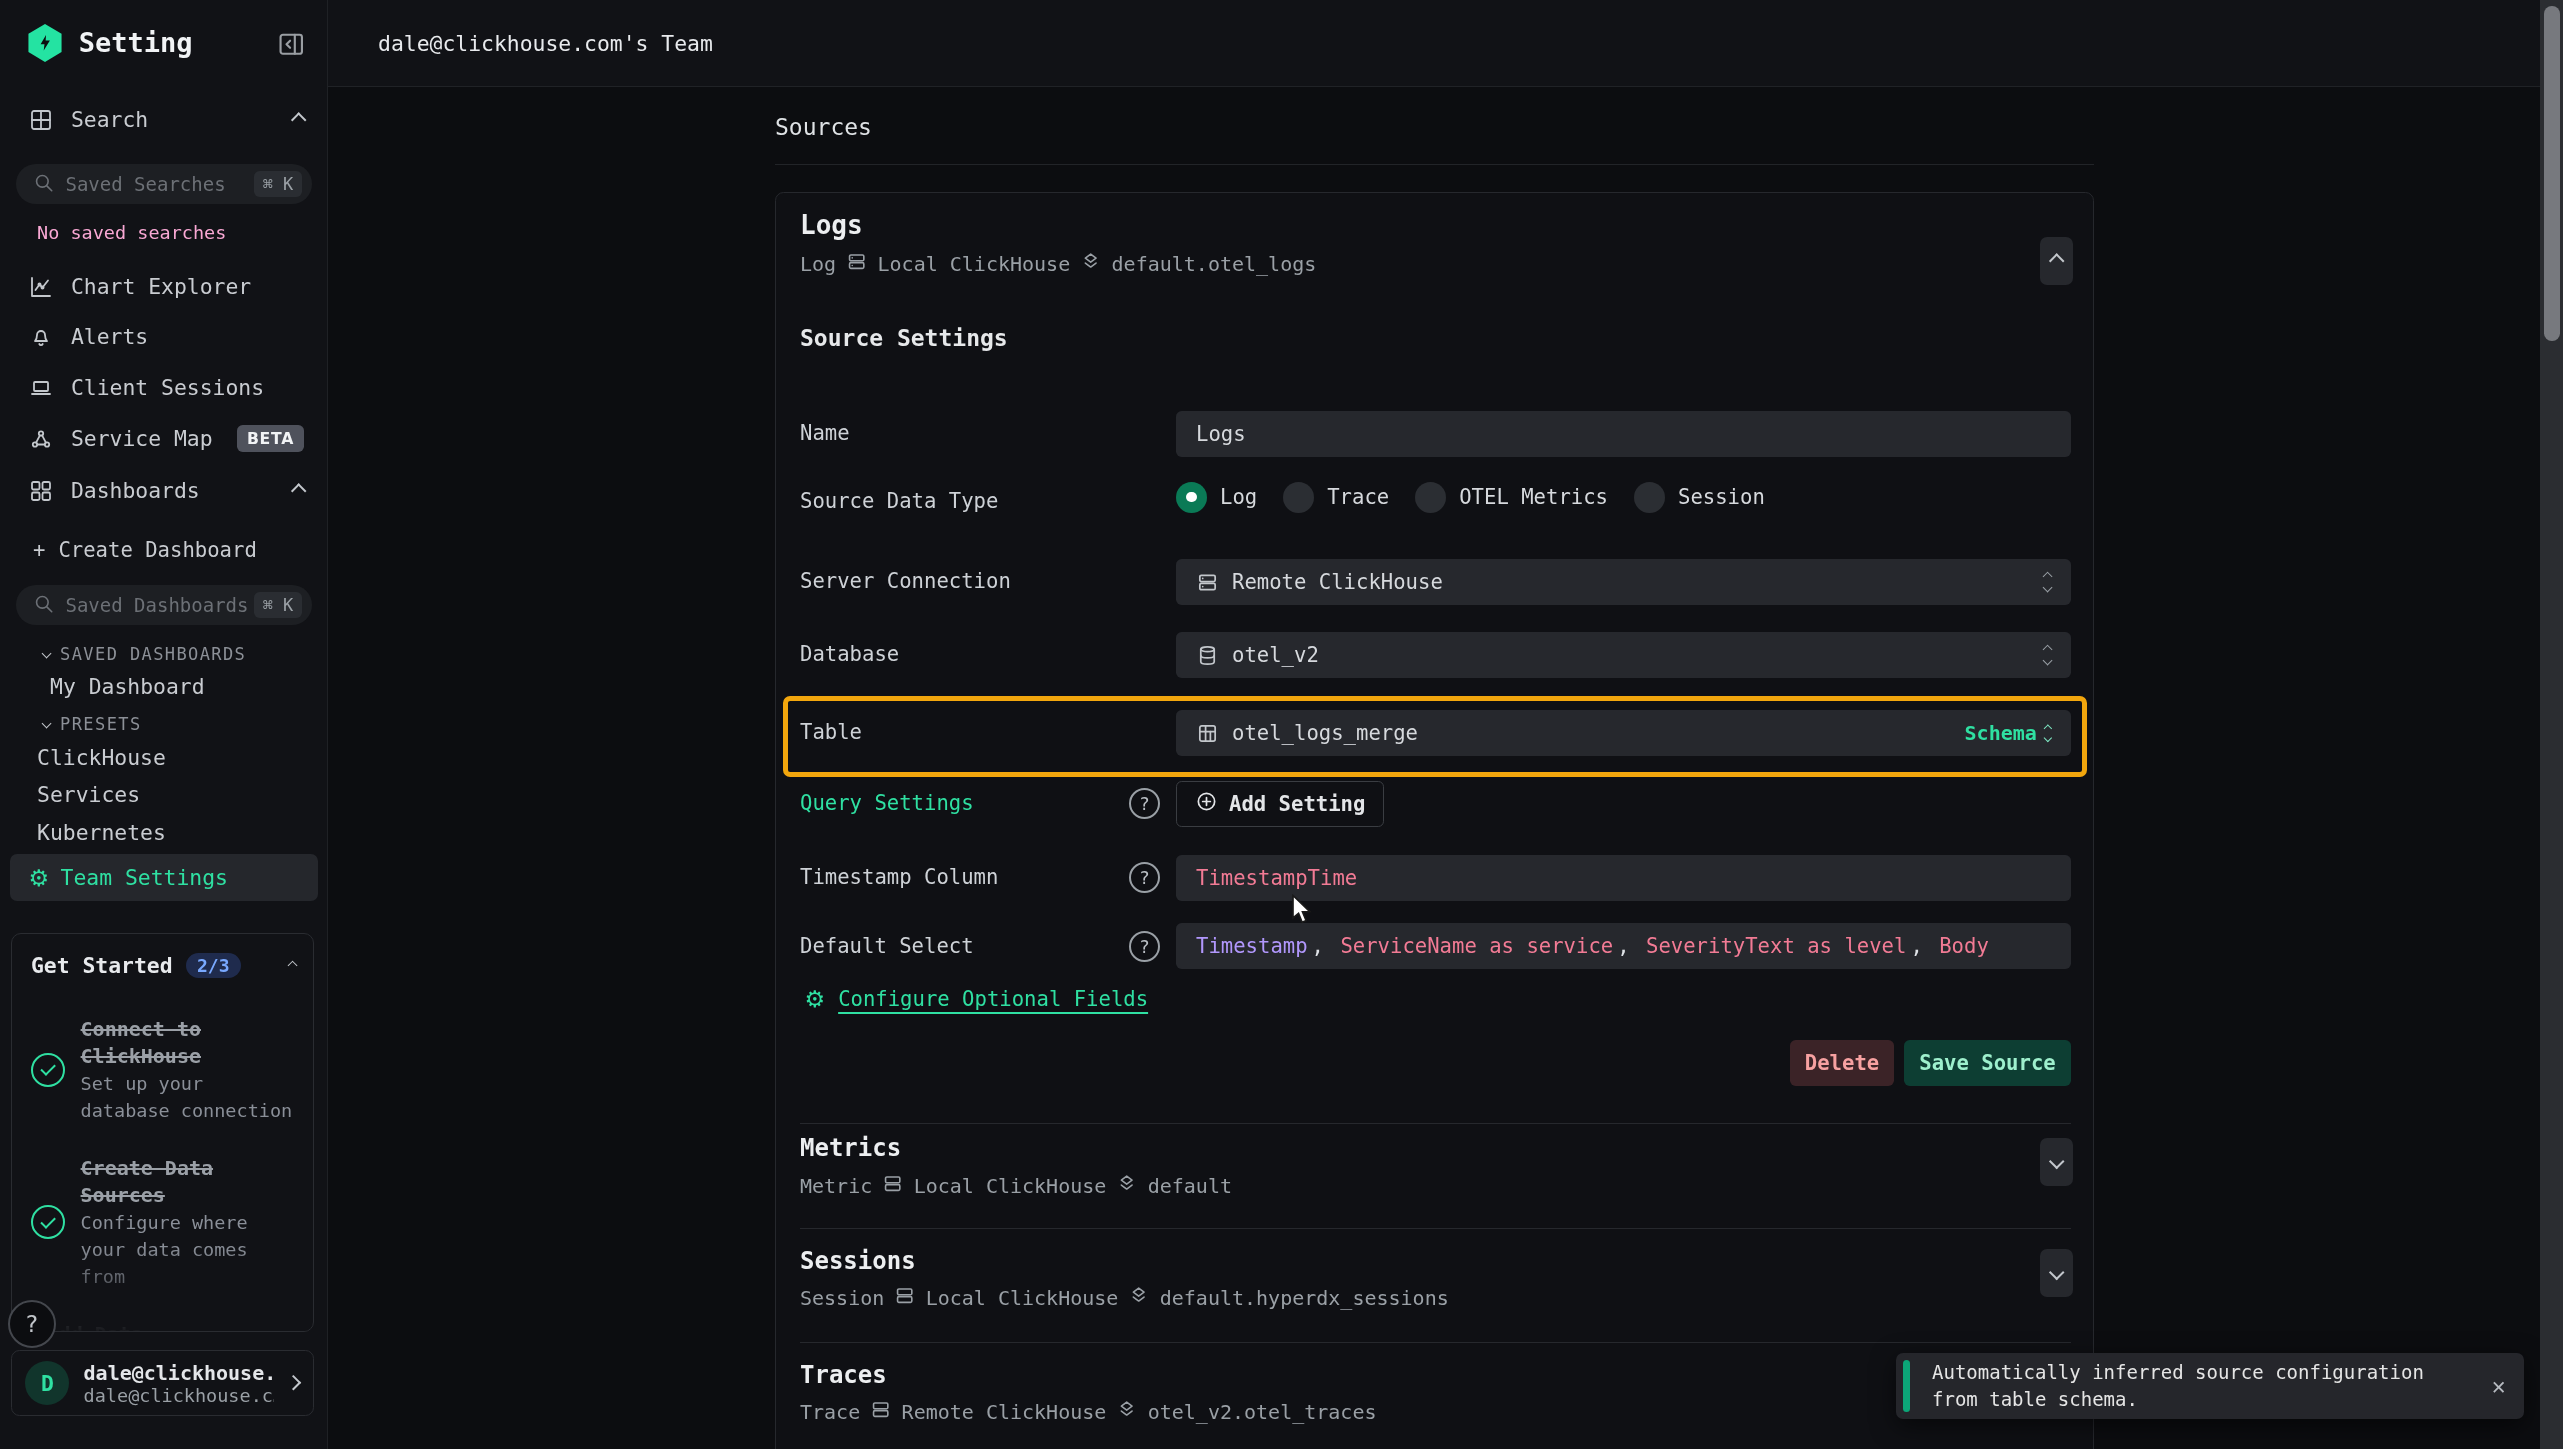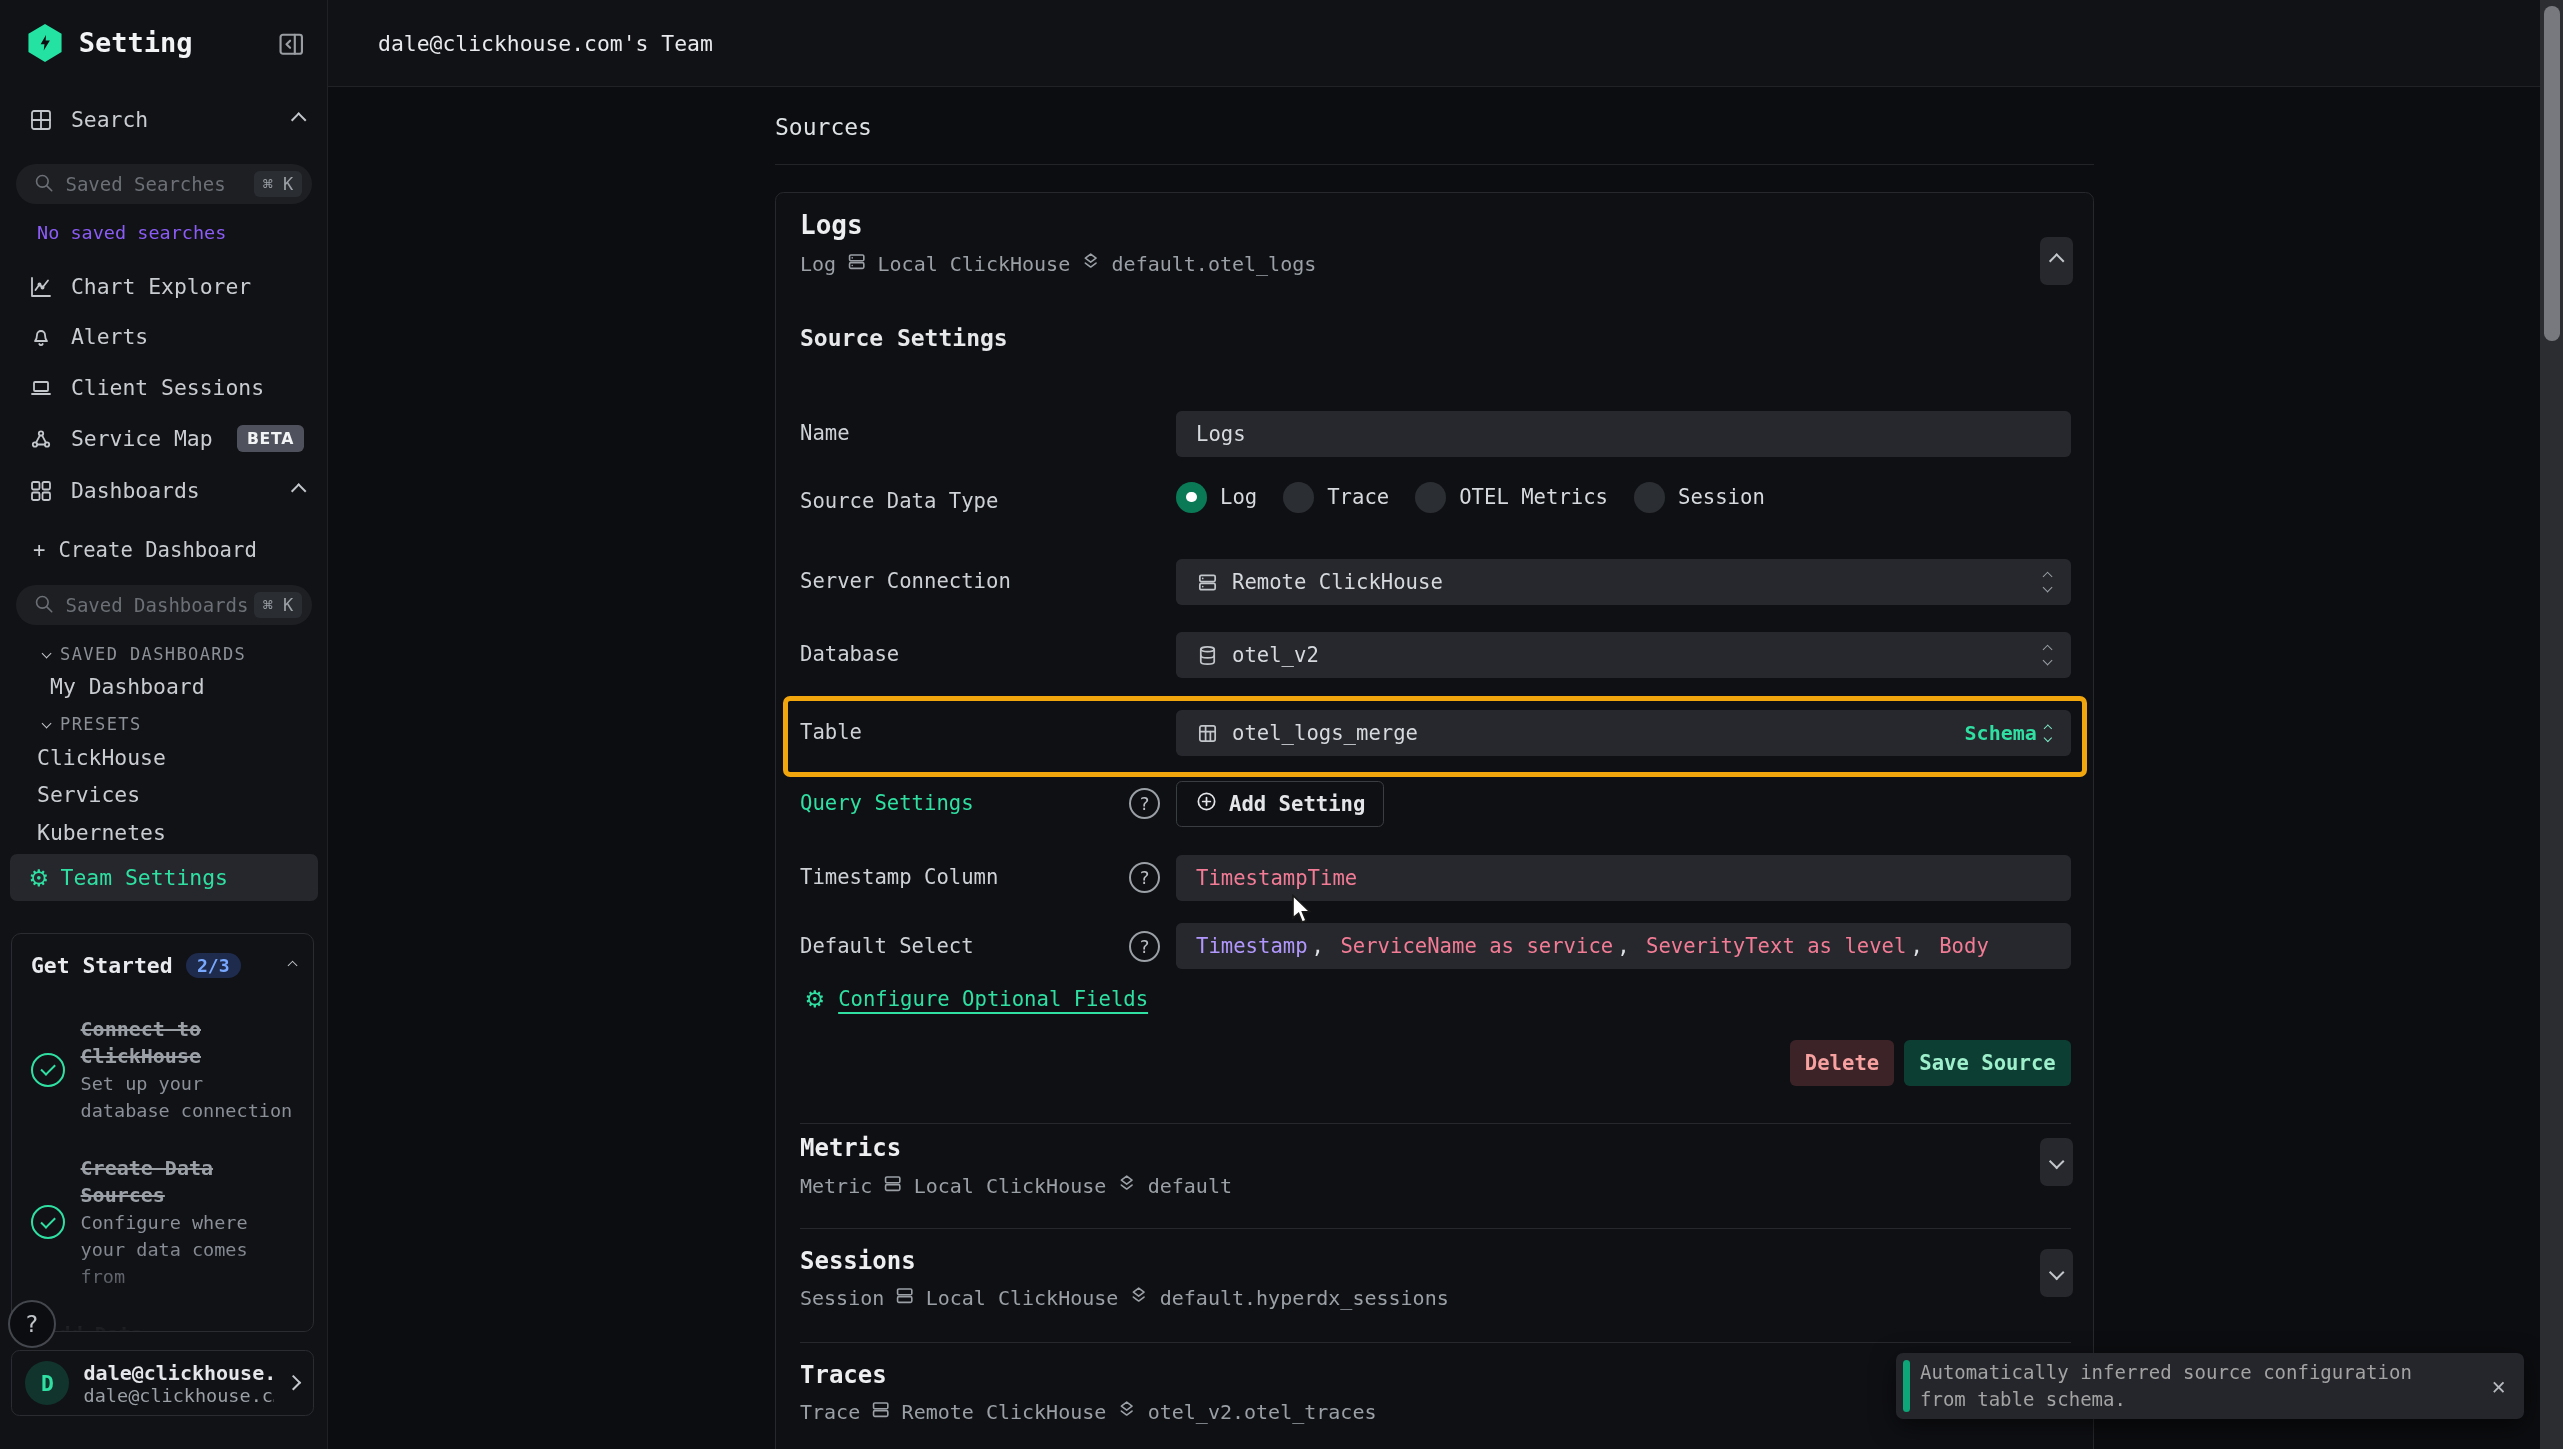--- a/index.html
+++ b/index.html
@@ -27,21 +27,21 @@
   .collapse-btn { right:21.4px; top:30px; width:28.5px; height:28.5px; color:#9a9ea3; }
 
   .nav-row { left:0; width:328px; height:43px; display:flex; align-items:center; padding:0 24px 0 28.5px; font-size:21.4px; color:#c9ccd1; cursor:pointer; }
   .nav-row .icn { width:31px; margin-right:11.4px; display:flex; align-items:center; }
   .nav-row .spacer { flex:1; }
 
   .pill-input { left:15.7px; width:296px; height:40px; background:#1d1f23; border-radius:20px; display:flex; align-items:center; padding:0 10px 0 17px; }
   .pill-input .ph { color:#6c7076; font-size:19px; margin-left:11.4px; flex:1; }
   .kbd { background:#2a2d32; color:#9ba1a6; border-radius:5.7px; font-size:17px; padding:2.8px 8.5px; }
 
-  .muted-line { font-size:18.5px; color:#8b5cf6; }
+  .muted-line { font-size:18.5px; color:#f9a8d4; }
   .sec-head { display:flex; align-items:center; gap:10px; font-size:17px; letter-spacing:1.4px; color:#8c9097; }
   .side-link { font-size:21.4px; color:#c9ccd1; }
 
   .team-row { left:10px; width:308px; height:47px; background:#25272c; border-radius:7.1px; display:flex; align-items:center; padding-left:18.5px; gap:11.4px; color:#2fe0a2; font-size:21.4px; }
 
   .gs-panel { left:11.4px; top:933px; width:303px; height:399px; border:1.4px solid #2a2c31; border-radius:10px; background:#111216; overflow:hidden; }
   .gs-head { display:flex; align-items:center; padding:18.5px 17px 7.1px 18.5px; }
   .gs-title { font-size:21.4px; font-weight:bold; color:#e8eaed; }
   .gs-badge { margin-left:13px; background:#1f2b4d; color:#79a9ff; border-radius:711px; font-size:18px; font-weight:bold; padding:2.1px 11.4px; }
   .gs-item { display:flex; align-items:center; padding:0 14.2px 0 18.5px; margin-top:31px; }
@@ -106,21 +106,21 @@
   .purple { color:#b197fc; }
   .sep { color:#dfe3e7; }
   .schema { margin-left:auto; display:flex; align-items:center; gap:8.5px; color:#2fe0a2; font-size:20px; font-weight:600; }
   .schema .chev { border-color:#7fe8c4; }
 
   .badge-beta { margin-left:auto; background:#4f525c; color:#f1f3f5; font-family:"DejaVu Sans","Liberation Sans",sans-serif; font-weight:bold; font-size:15.7px; border-radius:5.7px; padding:3.6px 10px; letter-spacing:0.7px; }
 
   
   .toast { left:1896px; top:1353px; width:628px; height:66px; background:#25262b; border-radius:7.1px; box-shadow:0 7.1px 24px rgba(0,0,0,.55); display:flex; align-items:center; z-index:8; }
   .toast-bar { position:absolute; left:7.1px; top:7.1px; bottom:7.1px; width:7.1px; border-radius:4.3px; background:#0ca678; }
-  .toast-text { margin-left:24px; font-size:19px; color:#a3a3a3; line-height:27px; }
+  .toast-text { margin-left:36px; font-size:19px; color:#e5e5e5; line-height:27px; }
   .toast-close { margin-left:auto; margin-right:18.5px; color:#b6bac0; font-size:23px; }
 
   
   .sb-track { left:2540px; top:0; width:23px; height:1450px; background:#2b2d31; z-index:9; }
   .sb-thumb { left:2544px; top:5.7px; width:15.7px; height:335px; background:#77797e; border-radius:7.8px; z-index:10; }
 
   .cursor { left:1287px; top:894px; z-index:20; pointer-events:none; }
 
   svg.ic { stroke:#c3c7cc; fill:none; stroke-width:1.8; stroke-linecap:round; stroke-linejoin:round; }
 </style>

